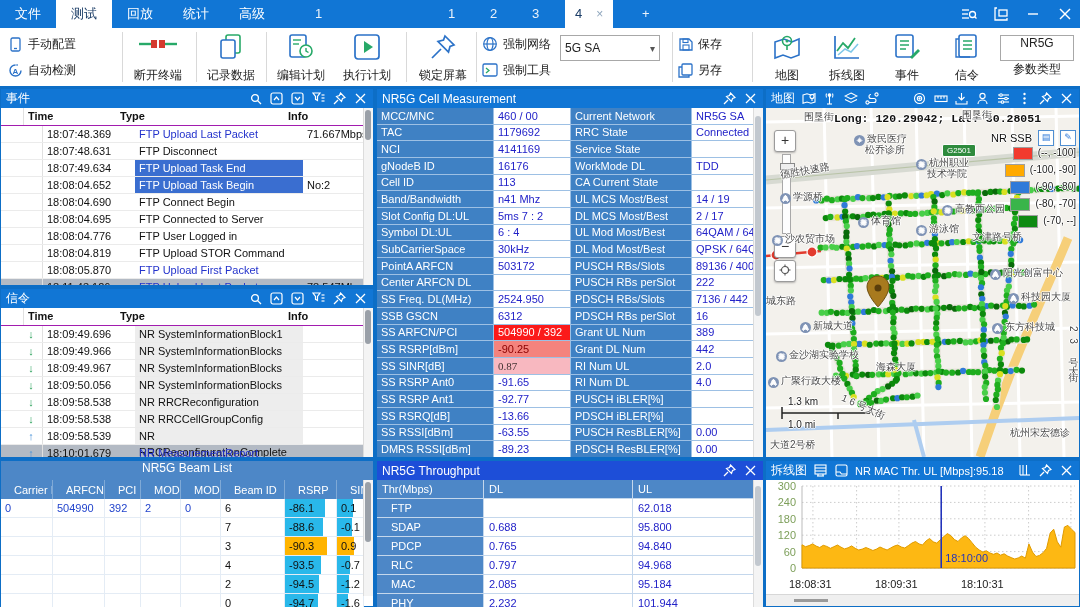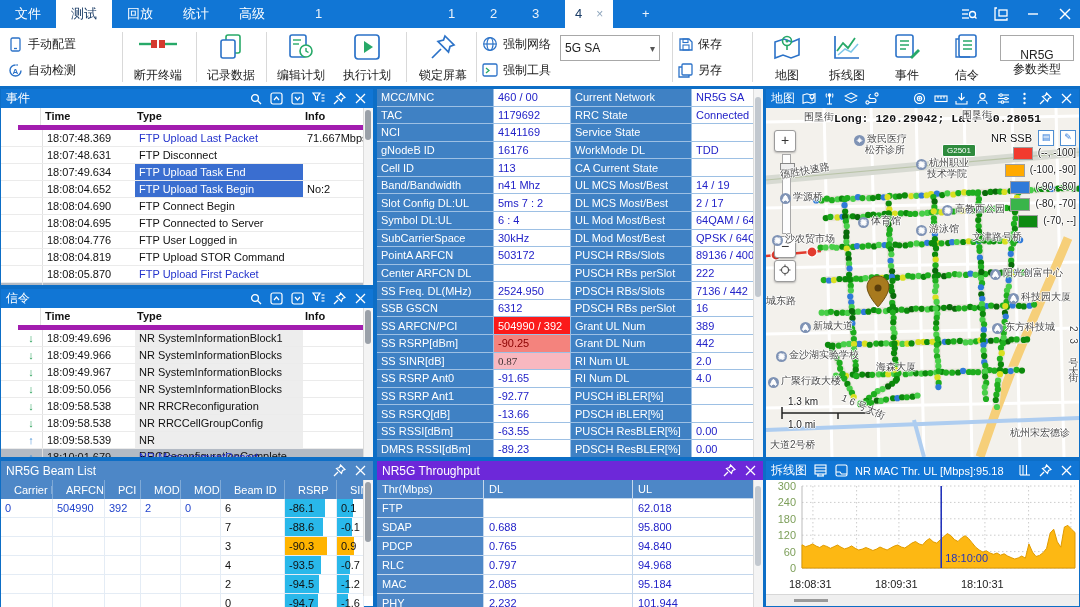--- a/index.html
+++ b/index.html
@@ -18,35 +18,35 @@
   .win-ctrls{position:absolute;right:6px;top:0;height:28px;display:flex;gap:14px;align-items:center;}
   .win-ctrls .wic{width:18px;height:18px;display:flex;align-items:center;justify-content:center;color:#fff;}
 
   
   .toolbar{position:absolute;left:0;top:28px;width:1080px;height:58px;background:#fff;font-size:12px;color:#222;}
   .tdiv{position:absolute;top:4px;width:1px;height:50px;background:#d9d9d9;}
   .tb-2row{position:absolute;display:flex;flex-direction:column;justify-content:space-around;height:52px;top:3px;}
   .tb-mini{display:flex;align-items:center;gap:5px;height:24px;white-space:nowrap;}
   .tb-big{position:absolute;top:3px;width:58px;height:52px;display:flex;flex-direction:column;align-items:center;justify-content:space-between;padding-top:2px;box-sizing:border-box;}
   .tb-big .lbl{line-height:16px;white-space:nowrap;}
-  .tsel{border:1px solid #a8a8a8;background:#fff;height:20px;font-size:12px;display:flex;align-items:center;padding:12px 4px;justify-content:space-between;box-sizing:border-box;gap:40px;}
+  .tsel{border:1px solid #a8a8a8;background:#fff;height:26px;font-size:12px;display:flex;align-items:center;padding:0 4px;justify-content:space-between;box-sizing:border-box;gap:40px;}
   .tsel .car{color:#555;font-size:10px;margin-left:8px;}
   .tb-label{position:absolute;font-size:12px;color:#222;text-align:center;}
 
   
   .panel{position:absolute;background:#fff;border:1px solid #0d6ec6;box-sizing:border-box;display:flex;flex-direction:column;}
   .phead{height:19px;min-height:19px;background:#1176d5;color:#fff;display:flex;align-items:center;padding:0 5px;font-size:12px;gap:6px;}
   .phead .sp{flex:1;}
   .pic{width:15px;height:15px;display:flex;align-items:center;justify-content:center;}
   .pic svg{display:block;}
 
   
   .etable{flex:1;position:relative;font-size:11px;overflow:hidden;}
   .ehead,.erow{display:flex;height:16px;line-height:16px;}
-  .ehead{border-bottom:5px solid #a21caf;color:#111;font-weight:bold;height:17px;line-height:17px;margin-left:17px;}
+  .ehead{border-bottom:1px solid #a21caf;color:#111;font-weight:bold;height:17px;line-height:17px;}
   .erow{border-bottom:1px solid #ebebeb;color:#111;padding-left:19px;}
   .c-gut{width:22px;border-right:1px solid #e0e0e0;text-align:center;flex:none;}
   .c-time{width:88px;padding-left:4px;flex:none;}
   .c-type{width:168px;padding-left:4px;flex:none;box-sizing:border-box;}
   .c-info{flex:1;padding-left:4px;}
   .t-link{color:#2433cc;}
   .t-selcell{background:#3a6ed0;color:#fff !important;}
   .row-sel{background:#b3bac4;}
   .sig-type{background:#ededed;}
   .vsb{position:absolute;right:0;top:0;bottom:0;width:9px;background:#f4f4f4;border-left:1px solid #dcdcdc;}
@@ -64,21 +64,21 @@
 
   
   .bl-grid{flex:1;display:grid;grid-template-columns:52px 52px 36px 40px 40px 64px 52px 1fr;grid-auto-rows:19px;background:#fff;position:relative;margin-right:9px;}
   .bl-h{background:#4d87c7;color:#fff;font-size:11px;display:flex;align-items:center;padding-left:13px;border-right:1px solid #7fa9d6;white-space:nowrap;overflow:hidden;}
   .bl-c{font-size:11px;display:flex;align-items:center;padding-left:4px;border-right:1px solid #e4ecf5;border-bottom:1px solid #e4ecf5;color:#111;white-space:nowrap;}
   .bl-c.blue{color:#2244cc;}
 
   
   .tp-grid{flex:1;display:grid;grid-template-columns:106px 148px 1fr;grid-auto-rows:18px;gap:1px;background:#c4d7ec;padding-right:9px;position:relative;}
   .tp-h{background:#4d87c7;color:#fff;font-size:11px;display:flex;align-items:center;padding-left:5px;}
-  .tp-l{background:#4d87c7;color:#fff;font-size:11px;display:flex;align-items:center;padding-left:5px;}
+  .tp-l{background:#4d87c7;color:#fff;font-size:11px;display:flex;align-items:center;padding-left:14px;}
   .tp-v{background:#fff;color:#2222c8;font-size:11px;display:flex;align-items:center;padding-left:5px;}
 
   
   .maparea{flex:1;position:relative;background:#f3f1ec;overflow:hidden;}
   .mlabel{position:absolute;font-size:10px;color:#4a4a4a;white-space:nowrap;
     text-shadow:1px 0 #fff,-1px 0 #fff,0 1px #fff,0 -1px #fff;}
   .mlabel .mi{display:inline-block;width:11px;height:11px;border-radius:50%;background:#7f93b5;color:#fff;font-size:8px;line-height:11px;text-align:center;margin-right:2px;vertical-align:-1px;}
   .coords{position:absolute;left:68px;top:4px;font-family:"Liberation Mono","DejaVu Sans Mono",monospace;font-weight:bold;font-size:11.5px;color:#101010;text-shadow:1px 0 #fff,-1px 0 #fff,0 1px #fff,0 -1px #fff;}
   .legend{position:absolute;right:3px;top:22px;width:112px;font-size:10px;color:#1a1a1a;}
   .legrow{display:flex;height:17px;justify-content:flex-end;gap:5px;text-shadow:1px 0 #fff,-1px 0 #fff,0 1px #fff,0 -1px #fff;}
@@ -564,21 +564,21 @@
         <div class="erow row-sel">
           <span class="c-gut arr-up">↑</span>
           <span class="c-time">18:10:01.679</span>
           <span class="c-type t-link">NR MeasurementReport</span>
           <span class="c-info"></span>
         </div>
       </div>
   </div>
 
   <div class="panel" style="left:0;top:460px;width:374px;height:147px;">
-    <div class="phead" style="background:#4d87c7;">
+    <div class="phead" style="background:#4d87c7;flex-direction:column;">
       <span>NR5G Beam List</span>
       <span class="sp"></span>
       <span class="pic">
           <svg width="13" height="13" viewBox="0 0 13 13">
             <g stroke="#fff" fill="none" stroke-width="1.2">
               <path d="M7.5,1 L12,5.5 L9.5,6.5 L8.5,9.5 L3.5,4.5 L6.5,3.5 z"></path>
               <line x1="5" y1="8" x2="1" y2="12"></line>
             </g>
           </svg>
         </span>
@@ -649,20 +649,40 @@
         <div class="bl-c" style="background: linear-gradient(90deg, rgb(41, 184, 234) 64%, rgb(255, 255, 255) 64%);">-94.7</div>
         <div class="bl-c" style="background: linear-gradient(90deg, rgb(41, 184, 234) 42%, rgb(255, 255, 255) 42%);">-1.6</div>
       </div>
     <div class="vsb" style="top:19px;bottom:10px;">
         <div class="th" style="top:2px;height:60px;"></div>
       </div>
 
   </div>
 
   <div class="panel" style="left:376px;top:88px;width:388px;height:370px;">
+    <div class="phead">
+      <span>NR5G Cell Measurement</span>
+      <span class="sp"></span>
+      <span class="pic">
+          <svg width="13" height="13" viewBox="0 0 13 13">
+            <g stroke="#fff" fill="none" stroke-width="1.2">
+              <path d="M7.5,1 L12,5.5 L9.5,6.5 L8.5,9.5 L3.5,4.5 L6.5,3.5 z"></path>
+              <line x1="5" y1="8" x2="1" y2="12"></line>
+            </g>
+          </svg>
+        </span>
+      <span class="pic">
+          <svg width="11" height="11" viewBox="0 0 11 11">
+            <g stroke="#fff" stroke-width="1.3">
+              <line x1="1" y1="1" x2="10" y2="10"></line>
+              <line x1="10" y1="1" x2="1" y2="10"></line>
+            </g>
+          </svg>
+        </span>
+    </div>
     <div class="cm-grid" id="cm-grid">
       <div class="vsb" style="width:9px;right:0;">
           <div class="th" style="top:8px;height:200px;background:#c2c8cf;"></div>
         </div>
     <div class="cm-l">MCC/MNC</div>
         <div class="cm-v">460 / 00</div>
         <div class="cm-l">Current Network</div>
         <div class="cm-v">NR5G  SA</div>
         <div class="cm-l">TAC</div>
         <div class="cm-v">1179692</div>
@@ -741,21 +761,21 @@
         <div class="cm-l">PUSCH ResBLER[%]</div>
         <div class="cm-v">0.00</div>
         <div class="cm-l">DMRS RSSI[dBm]</div>
         <div class="cm-v">-89.23</div>
         <div class="cm-l">PDSCH ResBLER[%]</div>
         <div class="cm-v">0.00</div>
       </div>
   </div>
 
   <div class="panel" style="left:376px;top:460px;width:388px;height:147px;">
-    <div class="phead" style="background:#6d28d9;">
+    <div class="phead" style="background:#1d4ed8;">
       <span>NR5G Throughput</span>
       <span class="sp"></span>
       <span class="pic">
           <svg width="13" height="13" viewBox="0 0 13 13">
             <g stroke="#fff" fill="none" stroke-width="1.2">
               <path d="M7.5,1 L12,5.5 L9.5,6.5 L8.5,9.5 L3.5,4.5 L6.5,3.5 z"></path>
               <line x1="5" y1="8" x2="1" y2="12"></line>
             </g>
           </svg>
         </span>

